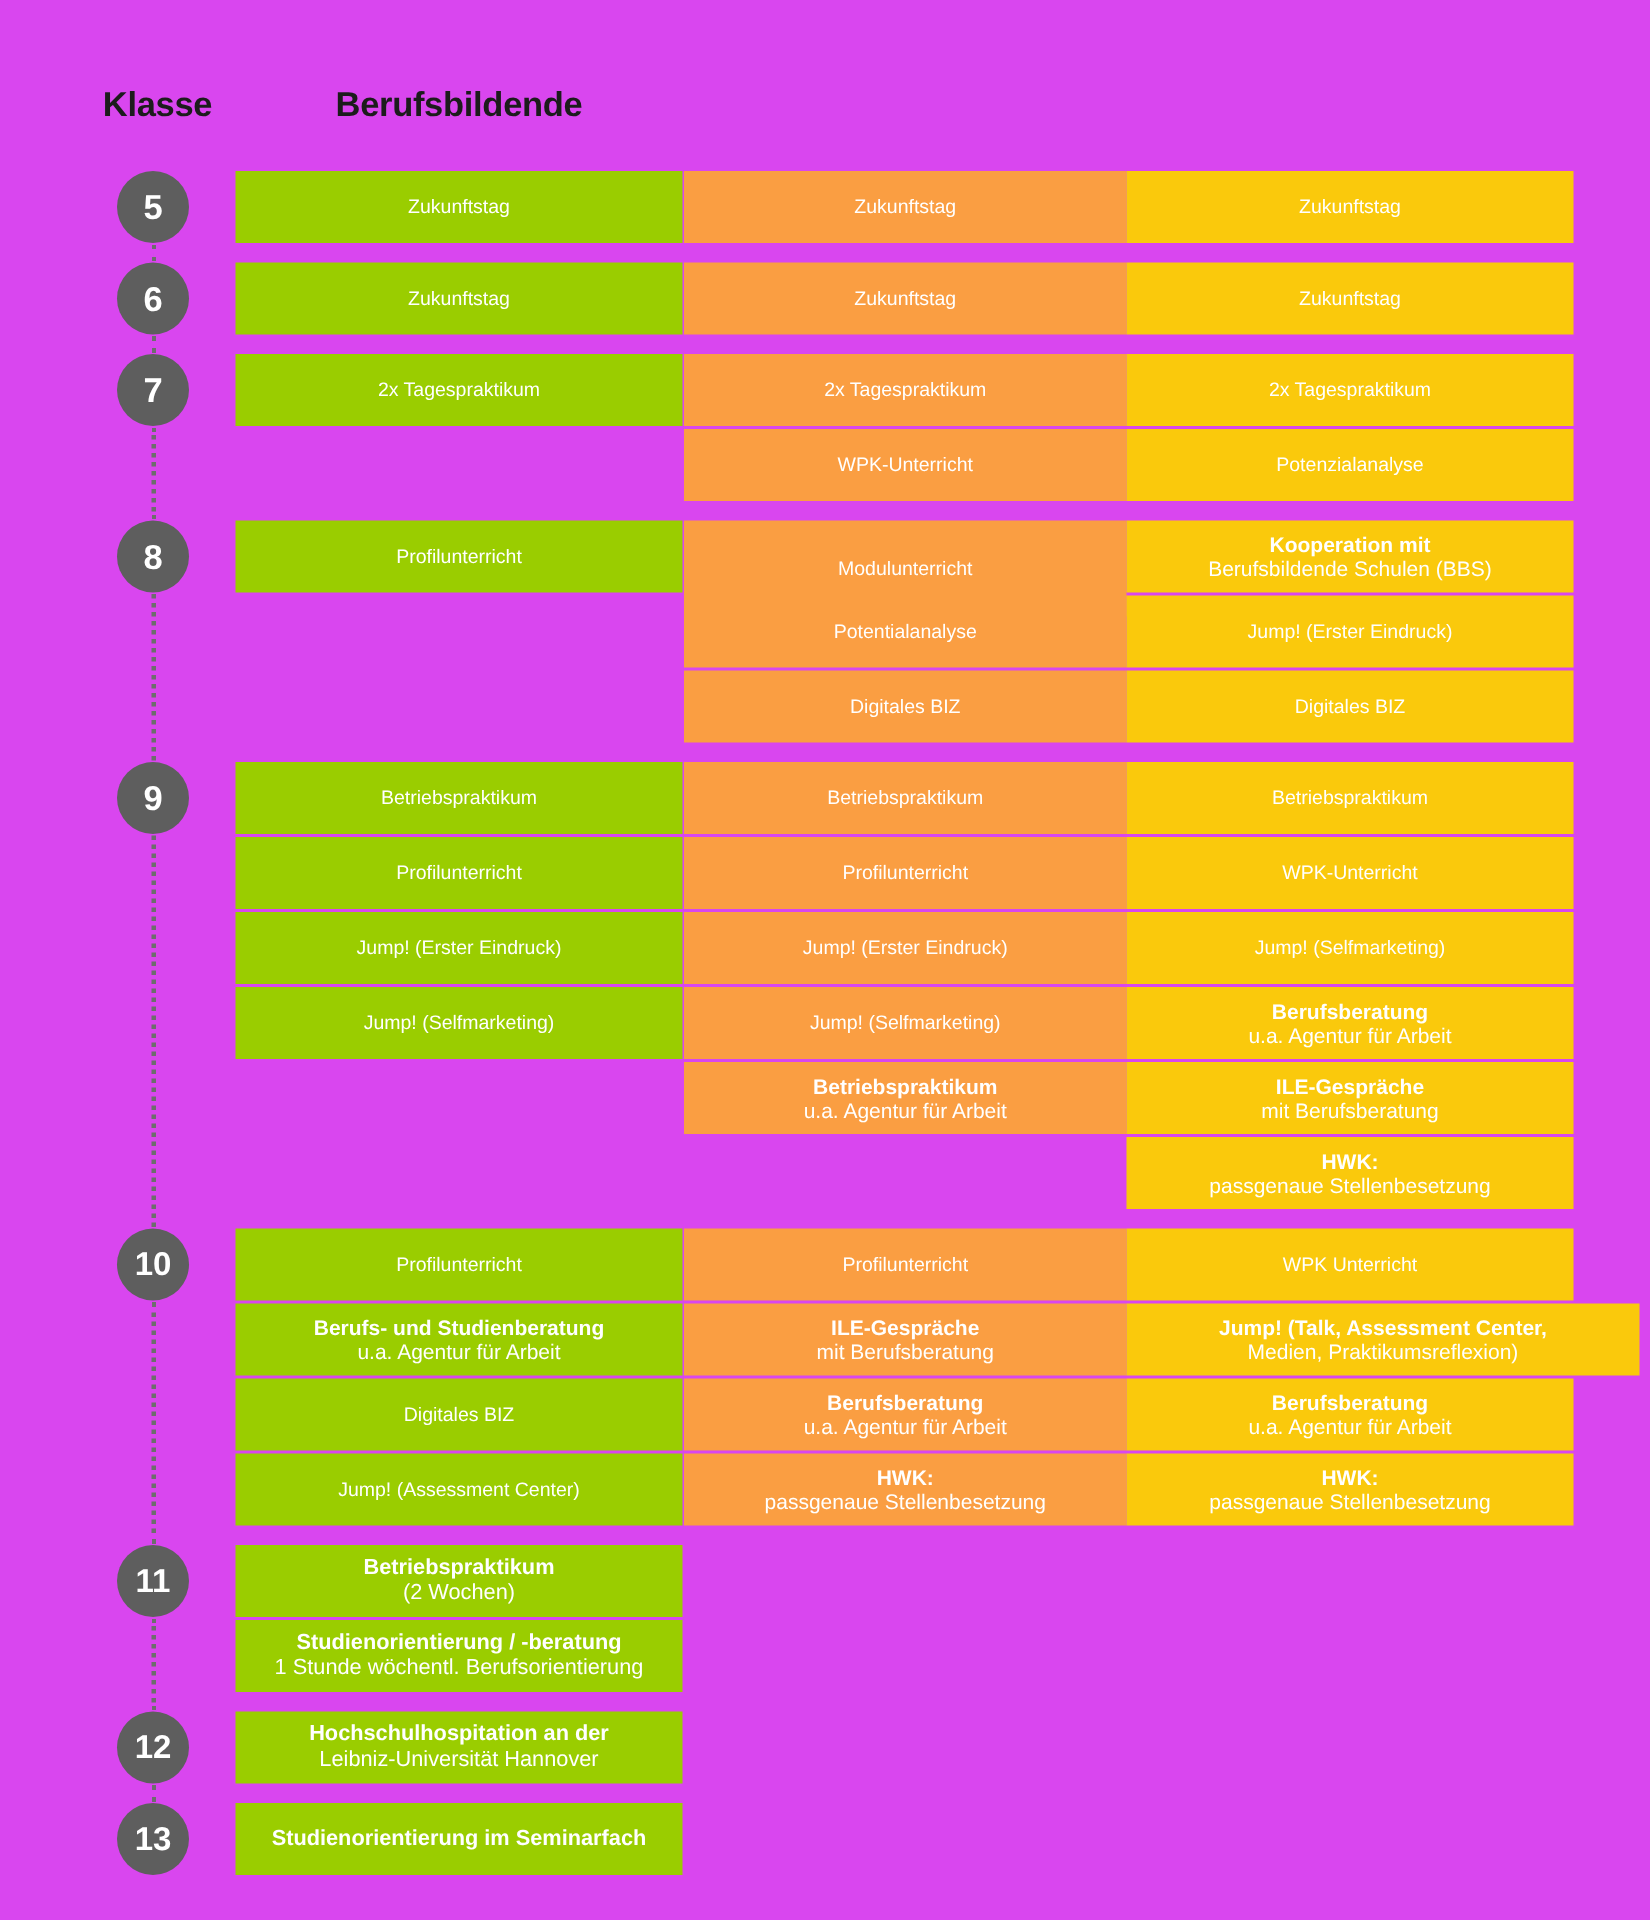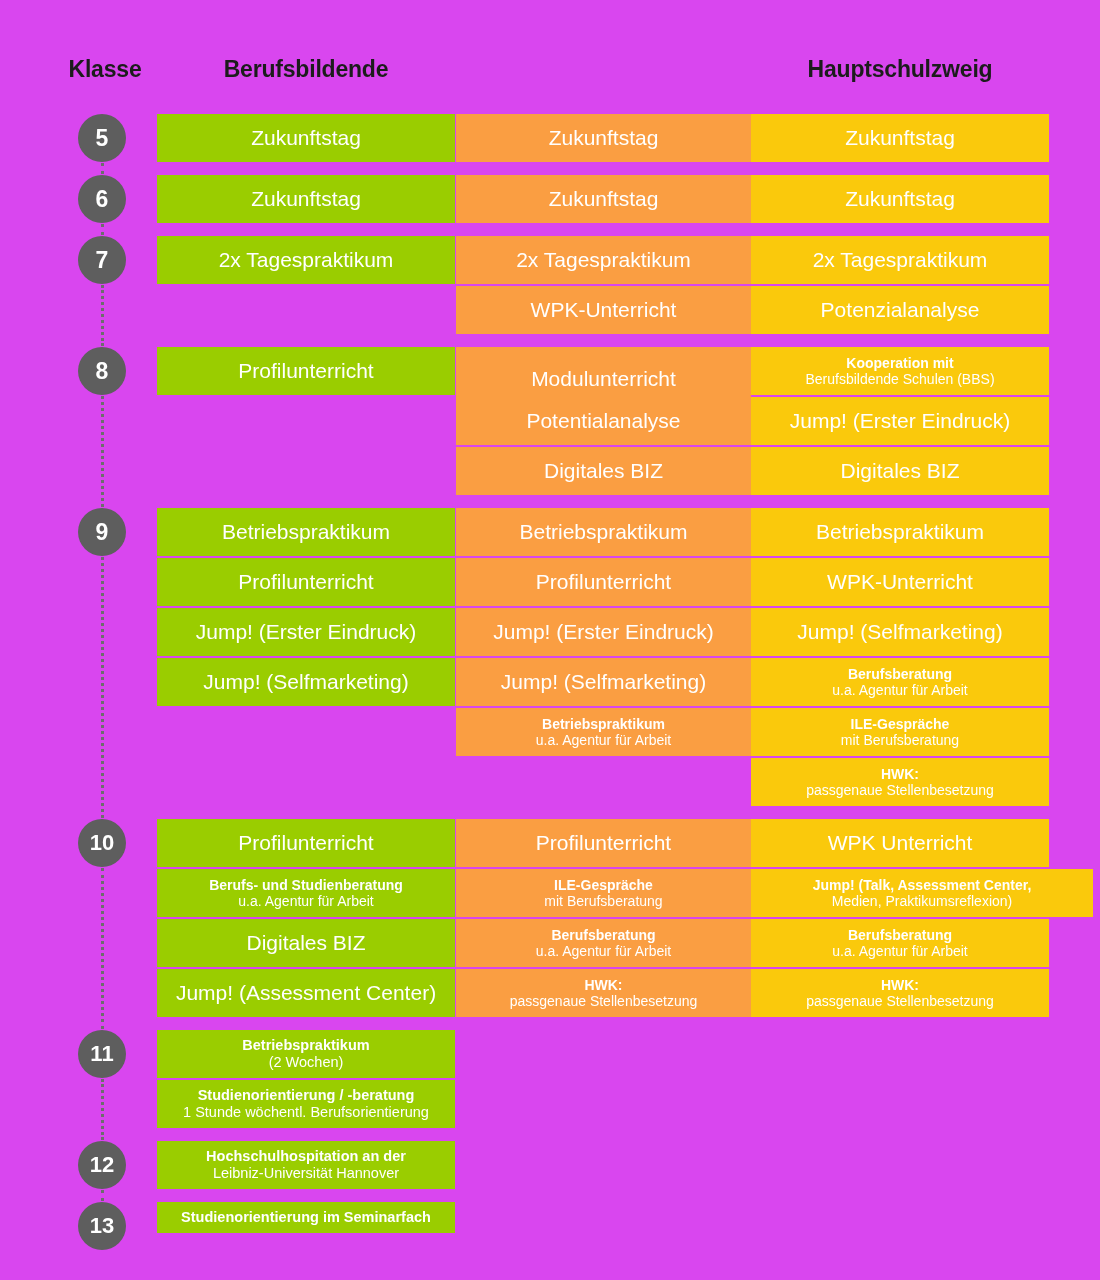--- a/index.html
+++ b/index.html
@@ -71,39 +71,38 @@
     display: flex;
     align-items: center;
     justify-content: center;
     text-align: center;
     color: #ffffff;
     line-height: 1.15;
     padding: 0 6px;
     overflow: hidden;
   }
   .cell .txt { display: block; width: 100%; }
-  .cell.single { font-size: 21px; }
+  .cell.single { font-size: 13px; }
   .cell.double { font-size: 14px; font-weight: bold; }
   .cell.double .sub { font-weight: normal; }
   .c-green  { background: #9acd00; }
   .c-orange { background: #fa9e42; }
   .c-yellow { background: #fac90c; }
 
   
   .cell.bottom { font-size: 14.5px; font-weight: bold; }
 </style>
 </head>
 <body>
 
 <div id="page">
 
   <div class="header-row">
     <div class="hdr hdr-klasse">Klasse</div>
     <div class="hdr hdr-col0">Berufsbildende</div>
-    <div class="hdr hdr-col2">Hauptschulzweig</div>
   </div>
 
   <div id="rails">
       <div class="rail" style="top: 163px; height: 11px;"></div>
       <div class="rail" style="top: 224px; height: 11px;"></div>
       <div class="rail" style="top: 285px; height: 61px;"></div>
       <div class="rail" style="top: 396px; height: 111px;"></div>
       <div class="rail" style="top: 557px; height: 261px;"></div>
       <div class="rail" style="top: 868px; height: 161px;"></div>
       <div class="rail" style="top: 1079px; height: 61px;"></div>
@@ -258,18 +257,18 @@
       </div>
       <div class="cell c-green double bottom" style="left: 157px; top: 1030px; width: 298px; height: 48px;">
         <span class="txt"><span>Betriebspraktikum</span><br><span class="sub">(2 Wochen)</span></span>
       </div>
       <div class="cell c-green double bottom" style="left: 157px; top: 1080px; width: 298px; height: 48px;">
         <span class="txt"><span>Studienorientierung / -beratung</span><br><span class="sub">1 Stunde wöchentl. Berufsorientierung</span></span>
       </div>
       <div class="cell c-green double bottom" style="left: 157px; top: 1141px; width: 298px; height: 48px;">
         <span class="txt"><span>Hochschulhospitation an der</span><br><span class="sub">Leibniz-Universität Hannover</span></span>
       </div>
-      <div class="cell c-green single bottom" style="left: 157px; top: 1202px; width: 298px; height: 31px;">
+      <div class="cell c-green single bottom" style="left: 157px; top: 1202px; width: 298px; height: 48px;">
         <span class="txt"><span>Studienorientierung im Seminarfach</span></span>
       </div>
     </div>
 
 </div>
 
 </body></html>

